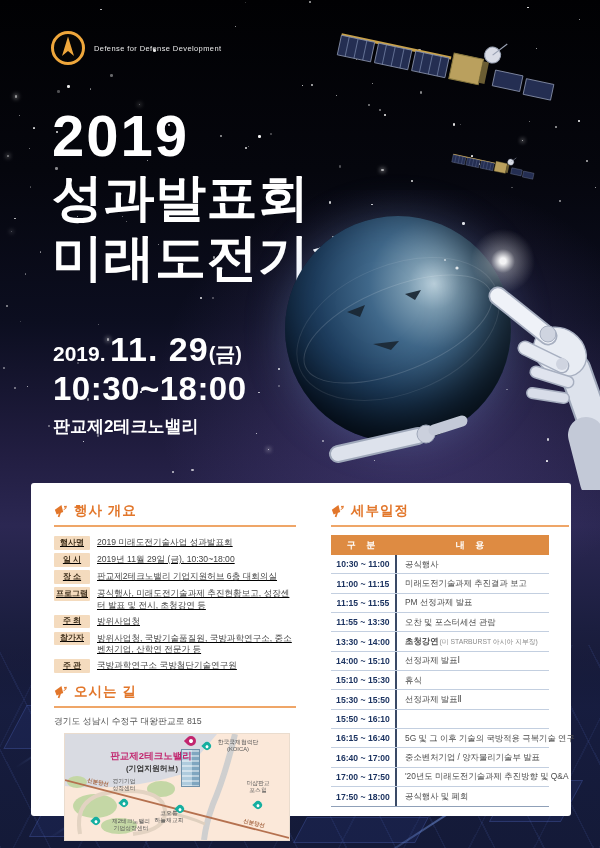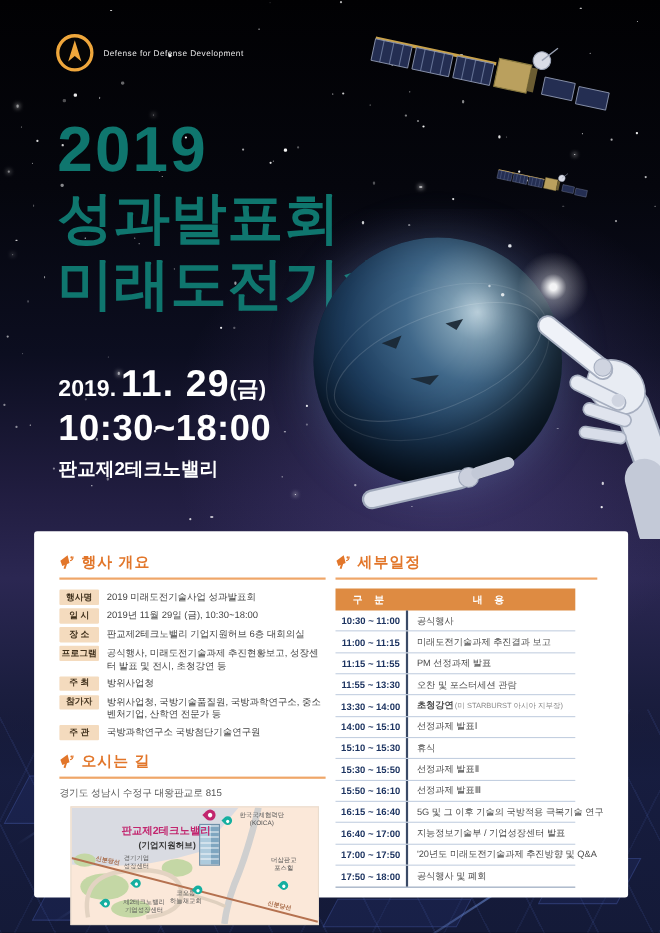--- a/index.html
+++ b/index.html
@@ -19,40 +19,40 @@
   .chip{position:absolute;border:1px solid rgba(115,145,255,.20);background:rgba(60,85,180,.12);
         transform:skewX(-28deg);}
   .streak{position:absolute;height:2px;transform:rotate(-33deg);
         background:linear-gradient(90deg,transparent,rgba(130,170,255,.55),transparent);}
   .star{position:absolute;background:#fff;border-radius:50%;}
   
   .logo{left:50px;top:30px;display:flex;align-items:center;gap:8px;}
   .logo-kr{font-size:15px;font-weight:bold;color:#fff;letter-spacing:6px;line-height:17px;}
   .logo-en{font-size:7.5px;color:#e9e9e9;letter-spacing:.4px;}
   
-  .title{left:52px;top:104px;color:#0f766e;font-weight:bold;}
+  .title{left:52px;top:104px;color:#ffffff;font-weight:bold;}
   .title-year{font-size:58px;line-height:64px;letter-spacing:2px;}
   .title-big{font-size:51px;line-height:60px;letter-spacing:.5px;}
   .datebox{left:53px;top:330px;color:#fff;font-weight:bold;}
   .d1{font-size:21px;} .d2{font-size:34px;letter-spacing:1px;} .d3{font-size:20px;}
   .dtime{font-size:33px;line-height:40px;letter-spacing:.5px;}
   .venue{font-size:17px;line-height:22px;margin-top:7px;}
   
   .globe{left:285px;top:216px;width:226px;height:226px;border-radius:50%;
      background:radial-gradient(circle at 66% 30%,#bcd2de 0%,#7a9bb1 12%,#40688a 30%,#1e3e5f 55%,#0c2038 78%,#071527 100%);
      box-shadow:0 0 42px rgba(130,170,225,.28), inset -20px -26px 55px rgba(0,0,0,.75);}
   .sparkle{left:468px;top:226px;width:70px;height:70px;pointer-events:none;
      background:radial-gradient(circle,rgba(255,255,255,.95) 0 3px,rgba(255,255,255,.30) 12px,transparent 32px);}
   
   .panel{left:31px;top:483px;width:540px;height:333px;background:#fff;border-radius:3px;}
   .col-left{left:23px;top:19px;width:242px;}
-  .col-right{left:274px;top:19px;width:238px;}
+  .col-right{left:300px;top:19px;width:238px;}
   .sec-head{display:flex;align-items:center;gap:6px;font-size:13.5px;font-weight:bold;
             color:#E2762A;letter-spacing:1px;padding-bottom:5px;border-bottom:2px solid #EFA668;}
-  .ov-rows{margin-top:9px;}
+  .ov-rows{margin-top:9px;text-decoration:underline;}
   .ov-row{display:flex;align-items:flex-start;margin-bottom:3.6px;font-size:8.6px;line-height:1.32;}
   .ov-badge{flex:0 0 36px;background:#F4DBBE;color:#3E2F1B;font-weight:bold;text-align:center;
             padding:1.5px 0;margin-right:7px;font-size:8px;border-radius:1px;}
   .ov-val{color:#444;padding-top:1px;}
   .dir-head{margin-top:10px;}
   .dir-addr{font-size:8.8px;color:#555;margin:8px 0 5px 0;}
   
   .map{left:10px;width:224px;height:106px;position:relative;background:#FBE8D9;overflow:hidden;
        border:1px solid #EADCCE;}
   .map svg{position:absolute;left:0;top:0;}
@@ -488,34 +488,31 @@
             </div>
           </div>
           <div class="sch-row">
             <div class="sch-time">15:30 ~ 15:50</div>
             <div class="sch-content">
               <span>선정과제 발표Ⅱ</span>
             </div>
           </div>
           <div class="sch-row">
             <div class="sch-time">15:50 ~ 16:10</div>
-            <div class="sch-content">
-              <span>선정과제 발표Ⅲ</span>
-            </div>
           </div>
           <div class="sch-row">
             <div class="sch-time">16:15 ~ 16:40</div>
             <div class="sch-content">
               <span>5G 및 그 이후 기술의 국방적용 극복기술 연구</span>
             </div>
           </div>
           <div class="sch-row">
             <div class="sch-time">16:40 ~ 17:00</div>
             <div class="sch-content">
-              <span>지능정보기술부 / 기업성장센터 발표</span>
+              <span>중소벤처기업 / 양자물리기술부 발표</span>
             </div>
           </div>
           <div class="sch-row">
             <div class="sch-time">17:00 ~ 17:50</div>
             <div class="sch-content">
               <span>'20년도 미래도전기술과제 추진방향 및 Q&amp;A</span>
             </div>
           </div>
           <div class="sch-row">
             <div class="sch-time">17:50 ~ 18:00</div>

